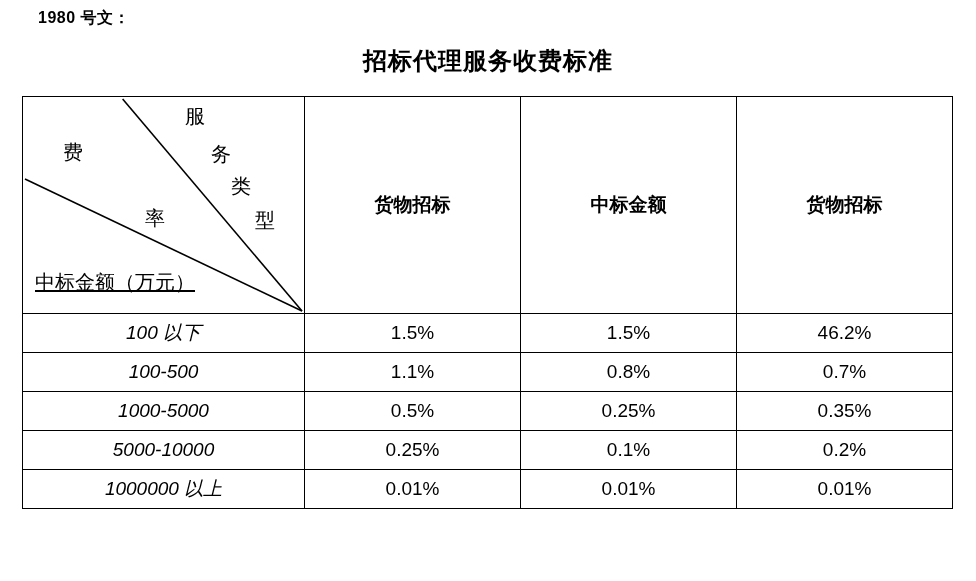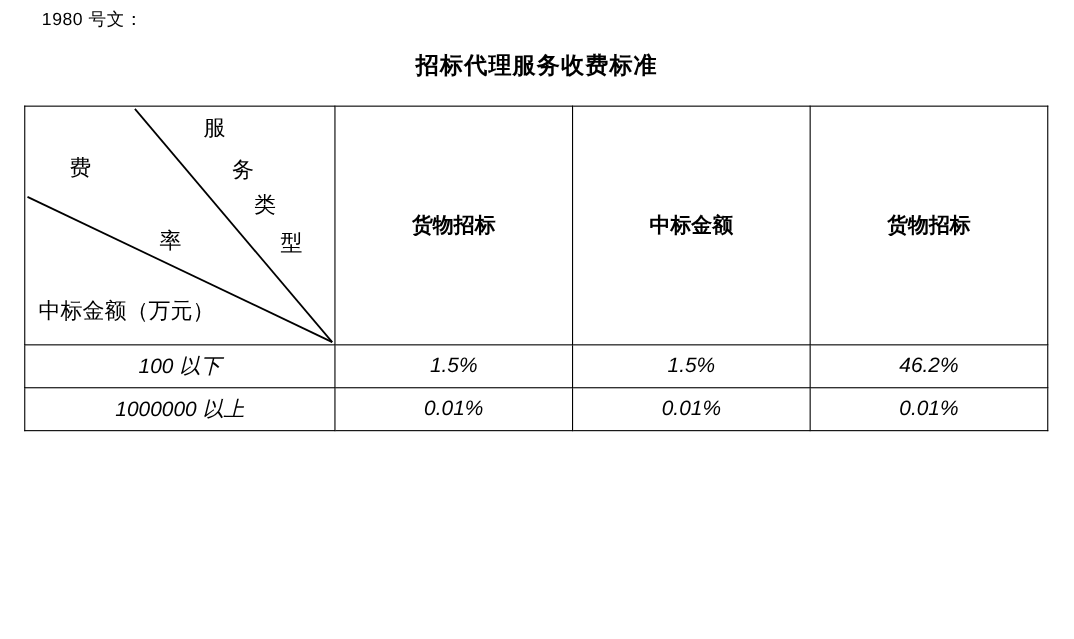--- a/index.html
+++ b/index.html
@@ -13,33 +13,33 @@
     font-family: "Liberation Serif", serif;
     color: #000000;
     position: relative;
     overflow: hidden;
   }
   .doc-ref {
     position: absolute;
     left: 38px;
     top: 8px;
     font-family: "Liberation Sans", sans-serif;
-    font-weight: normal;
+    font-weight: bold;
     font-size: 16px;
     letter-spacing: 0.5px;
   }
   .doc-title {
     position: absolute;
     left: 0;
     right: 0;
     top: 45px;
     text-align: center;
     font-family: "Liberation Serif", serif;
     font-weight: bold;
-    font-size: 21px;
+    font-size: 24px;
     letter-spacing: 1px;
   }
   .table-wrap {
     position: absolute;
     left: 22px;
     top: 96px;
     width: 930px;
   }
   table.fee {
     border-collapse: collapse;
@@ -81,34 +81,34 @@
   .lbl-fu2  { left: 162px; top: 6px; }
   .lbl-wu   { left: 188px; top: 44px; }
   .lbl-lei  { left: 208px; top: 76px; }
   .lbl-xing { left: 232px; top: 110px; }
   .lbl-amount {
     position: absolute;
     left: 12px;
     top: 172px;
     font-size: 20px;
     white-space: nowrap;
+    text-decoration: underline;
   }
   td.rowlabel {
     font-family: "Liberation Sans", sans-serif;
     font-size: 19px;
     height: 34px;
     padding: 2px 0;
     font-style: italic;
   }
   td.val {
     font-family: "Liberation Sans", sans-serif;
     font-size: 19px;
     height: 34px;
     padding: 2px 0;
-    font-style: italic;
   }
 </style>
 </head>
 <body>
 
 <div class="doc-ref">1980 号文：</div>
 <div class="doc-title">招标代理服务收费标准</div>
 
 <div class="table-wrap">
   <table class="fee">
@@ -138,20 +138,38 @@
         <td class="head">货物招标</td>
       </tr>
 
       <tr>
         <td class="rowlabel">100 以下</td>
         <td class="val">1.5%</td>
         <td class="val">1.5%</td>
         <td class="val">46.2%</td>
       </tr>
       <tr>
+        <td class="rowlabel">100-500</td>
+        <td class="val">1.1%</td>
+        <td class="val">0.8%</td>
+        <td class="val">0.7%</td>
+      </tr>
+      <tr>
+        <td class="rowlabel">1000-5000</td>
+        <td class="val">0.5%</td>
+        <td class="val">0.25%</td>
+        <td class="val">0.35%</td>
+      </tr>
+      <tr>
+        <td class="rowlabel">5000-10000</td>
+        <td class="val">0.25%</td>
+        <td class="val">0.1%</td>
+        <td class="val">0.2%</td>
+      </tr>
+      <tr>
         <td class="rowlabel">1000000 以上</td>
         <td class="val">0.01%</td>
         <td class="val">0.01%</td>
         <td class="val">0.01%</td>
       </tr>
     </tbody>
   </table>
 </div>
 
 </body></html>

